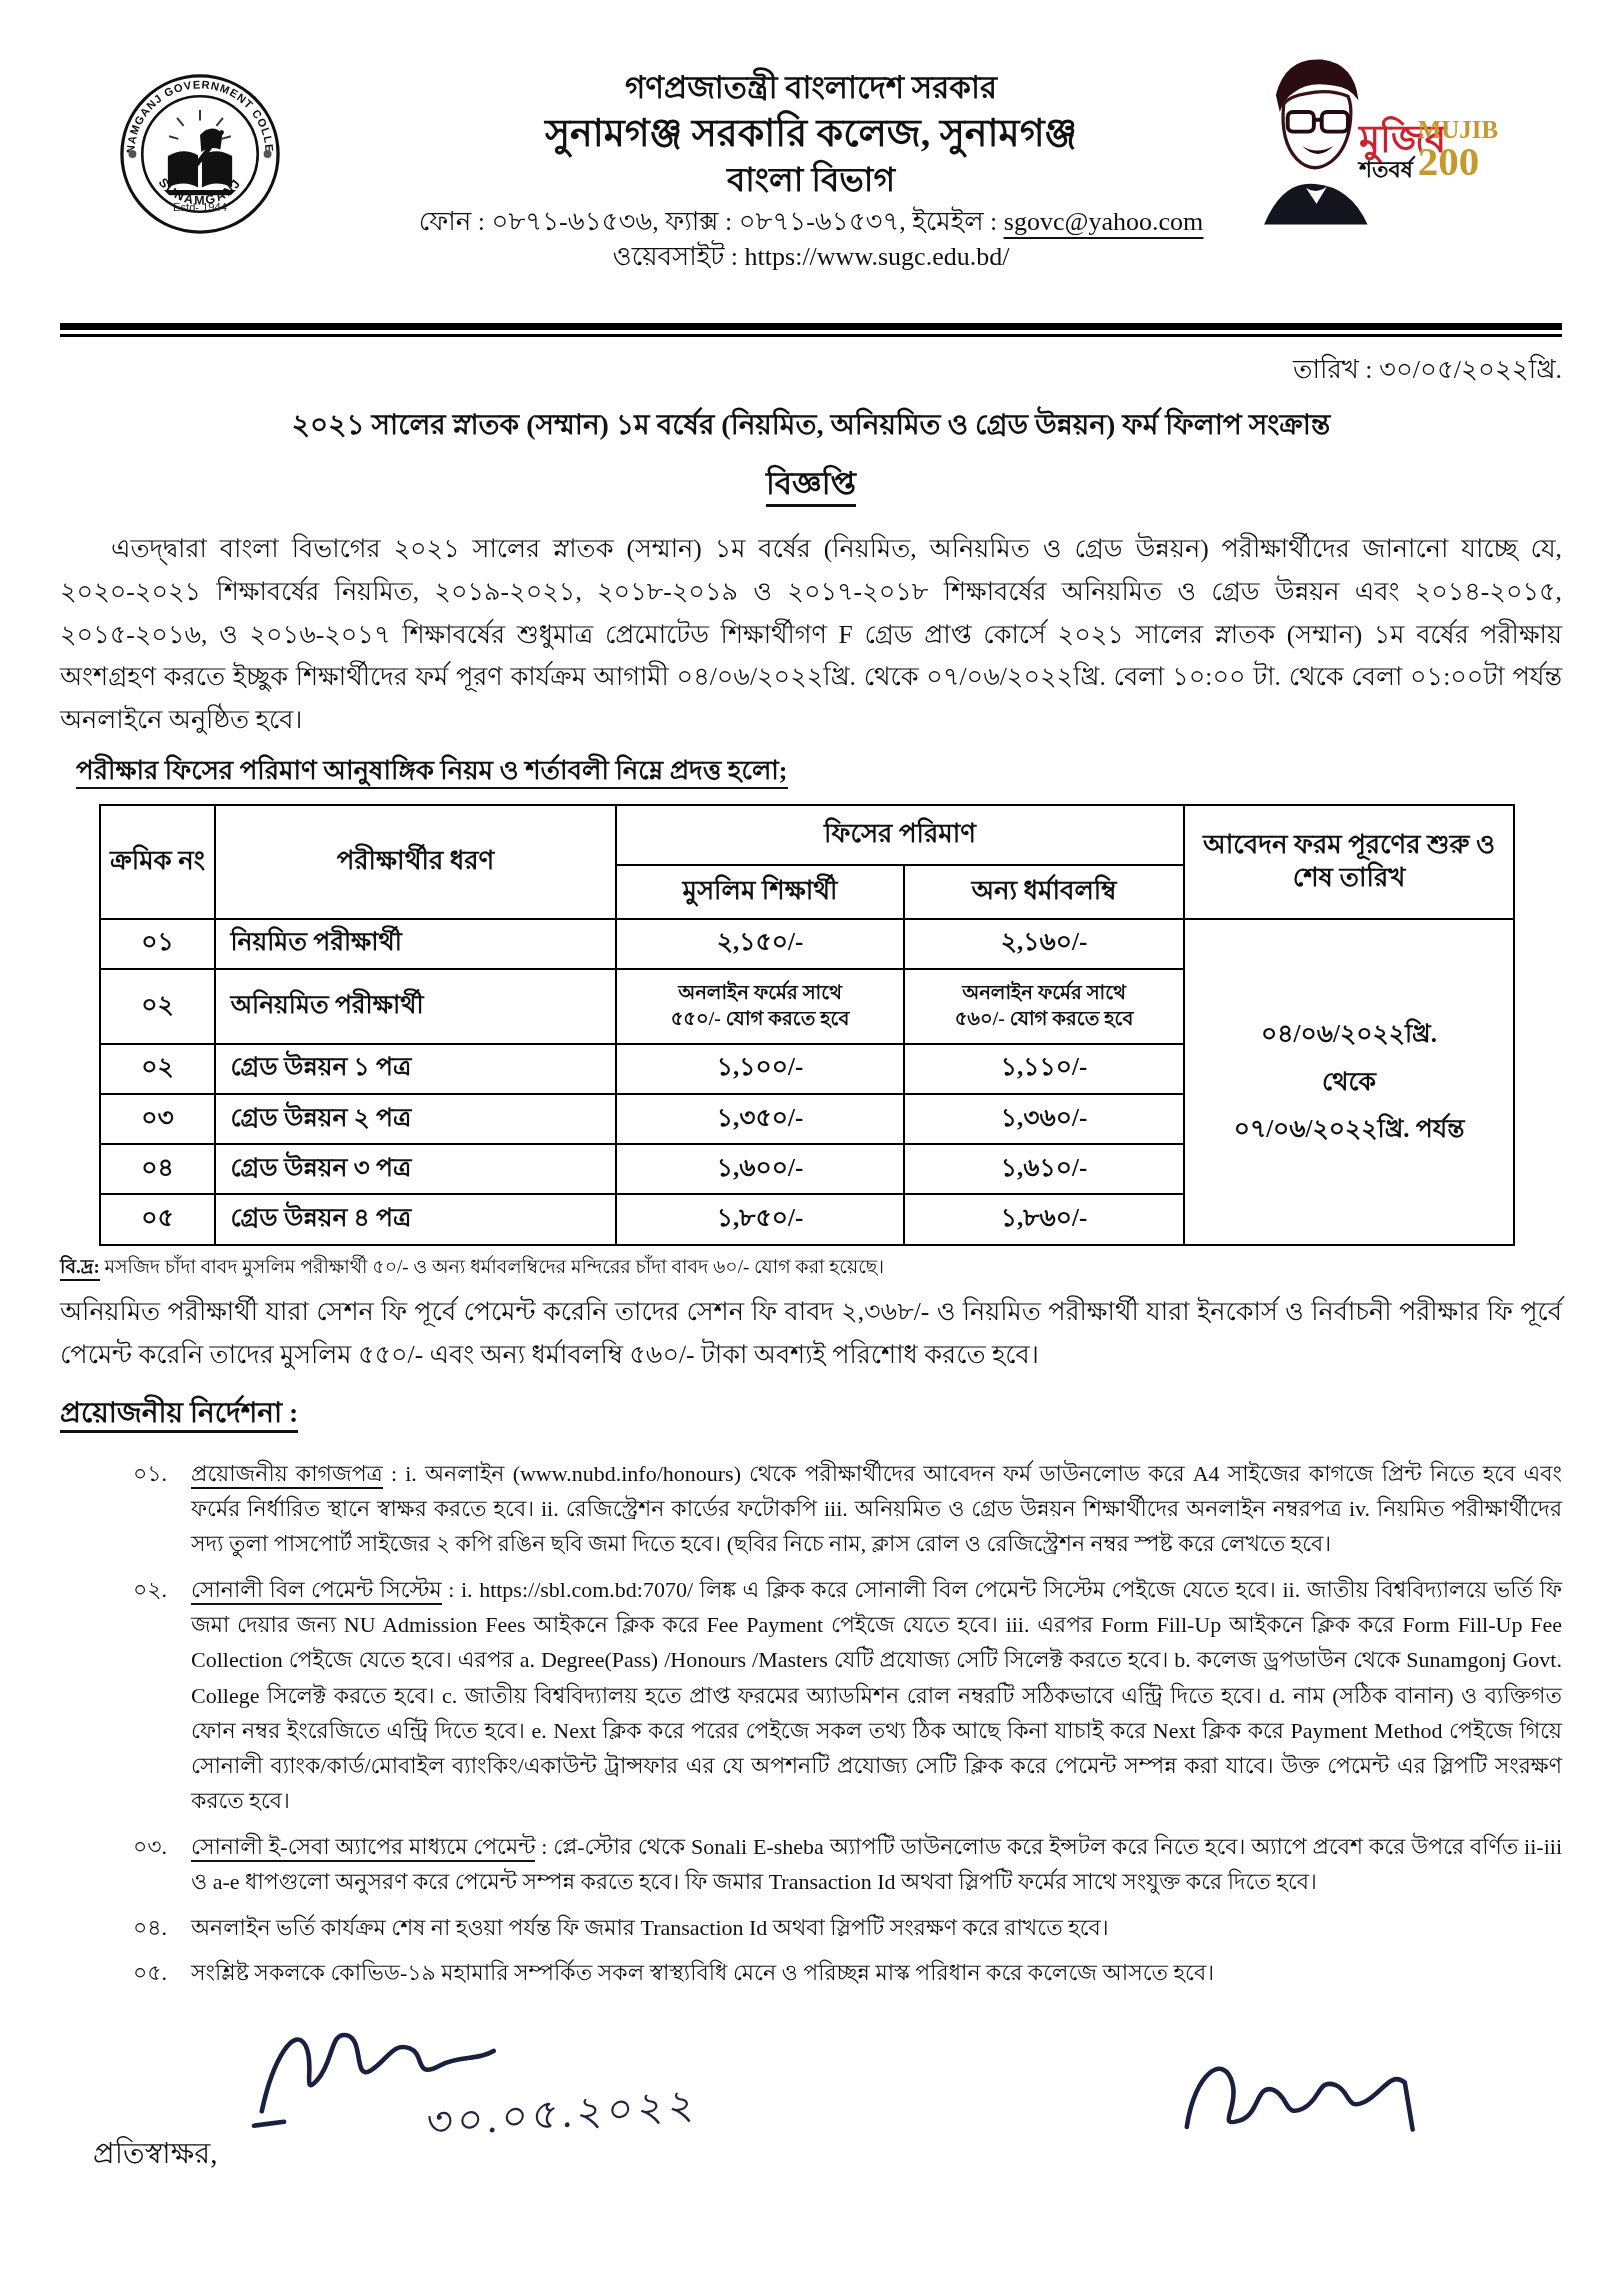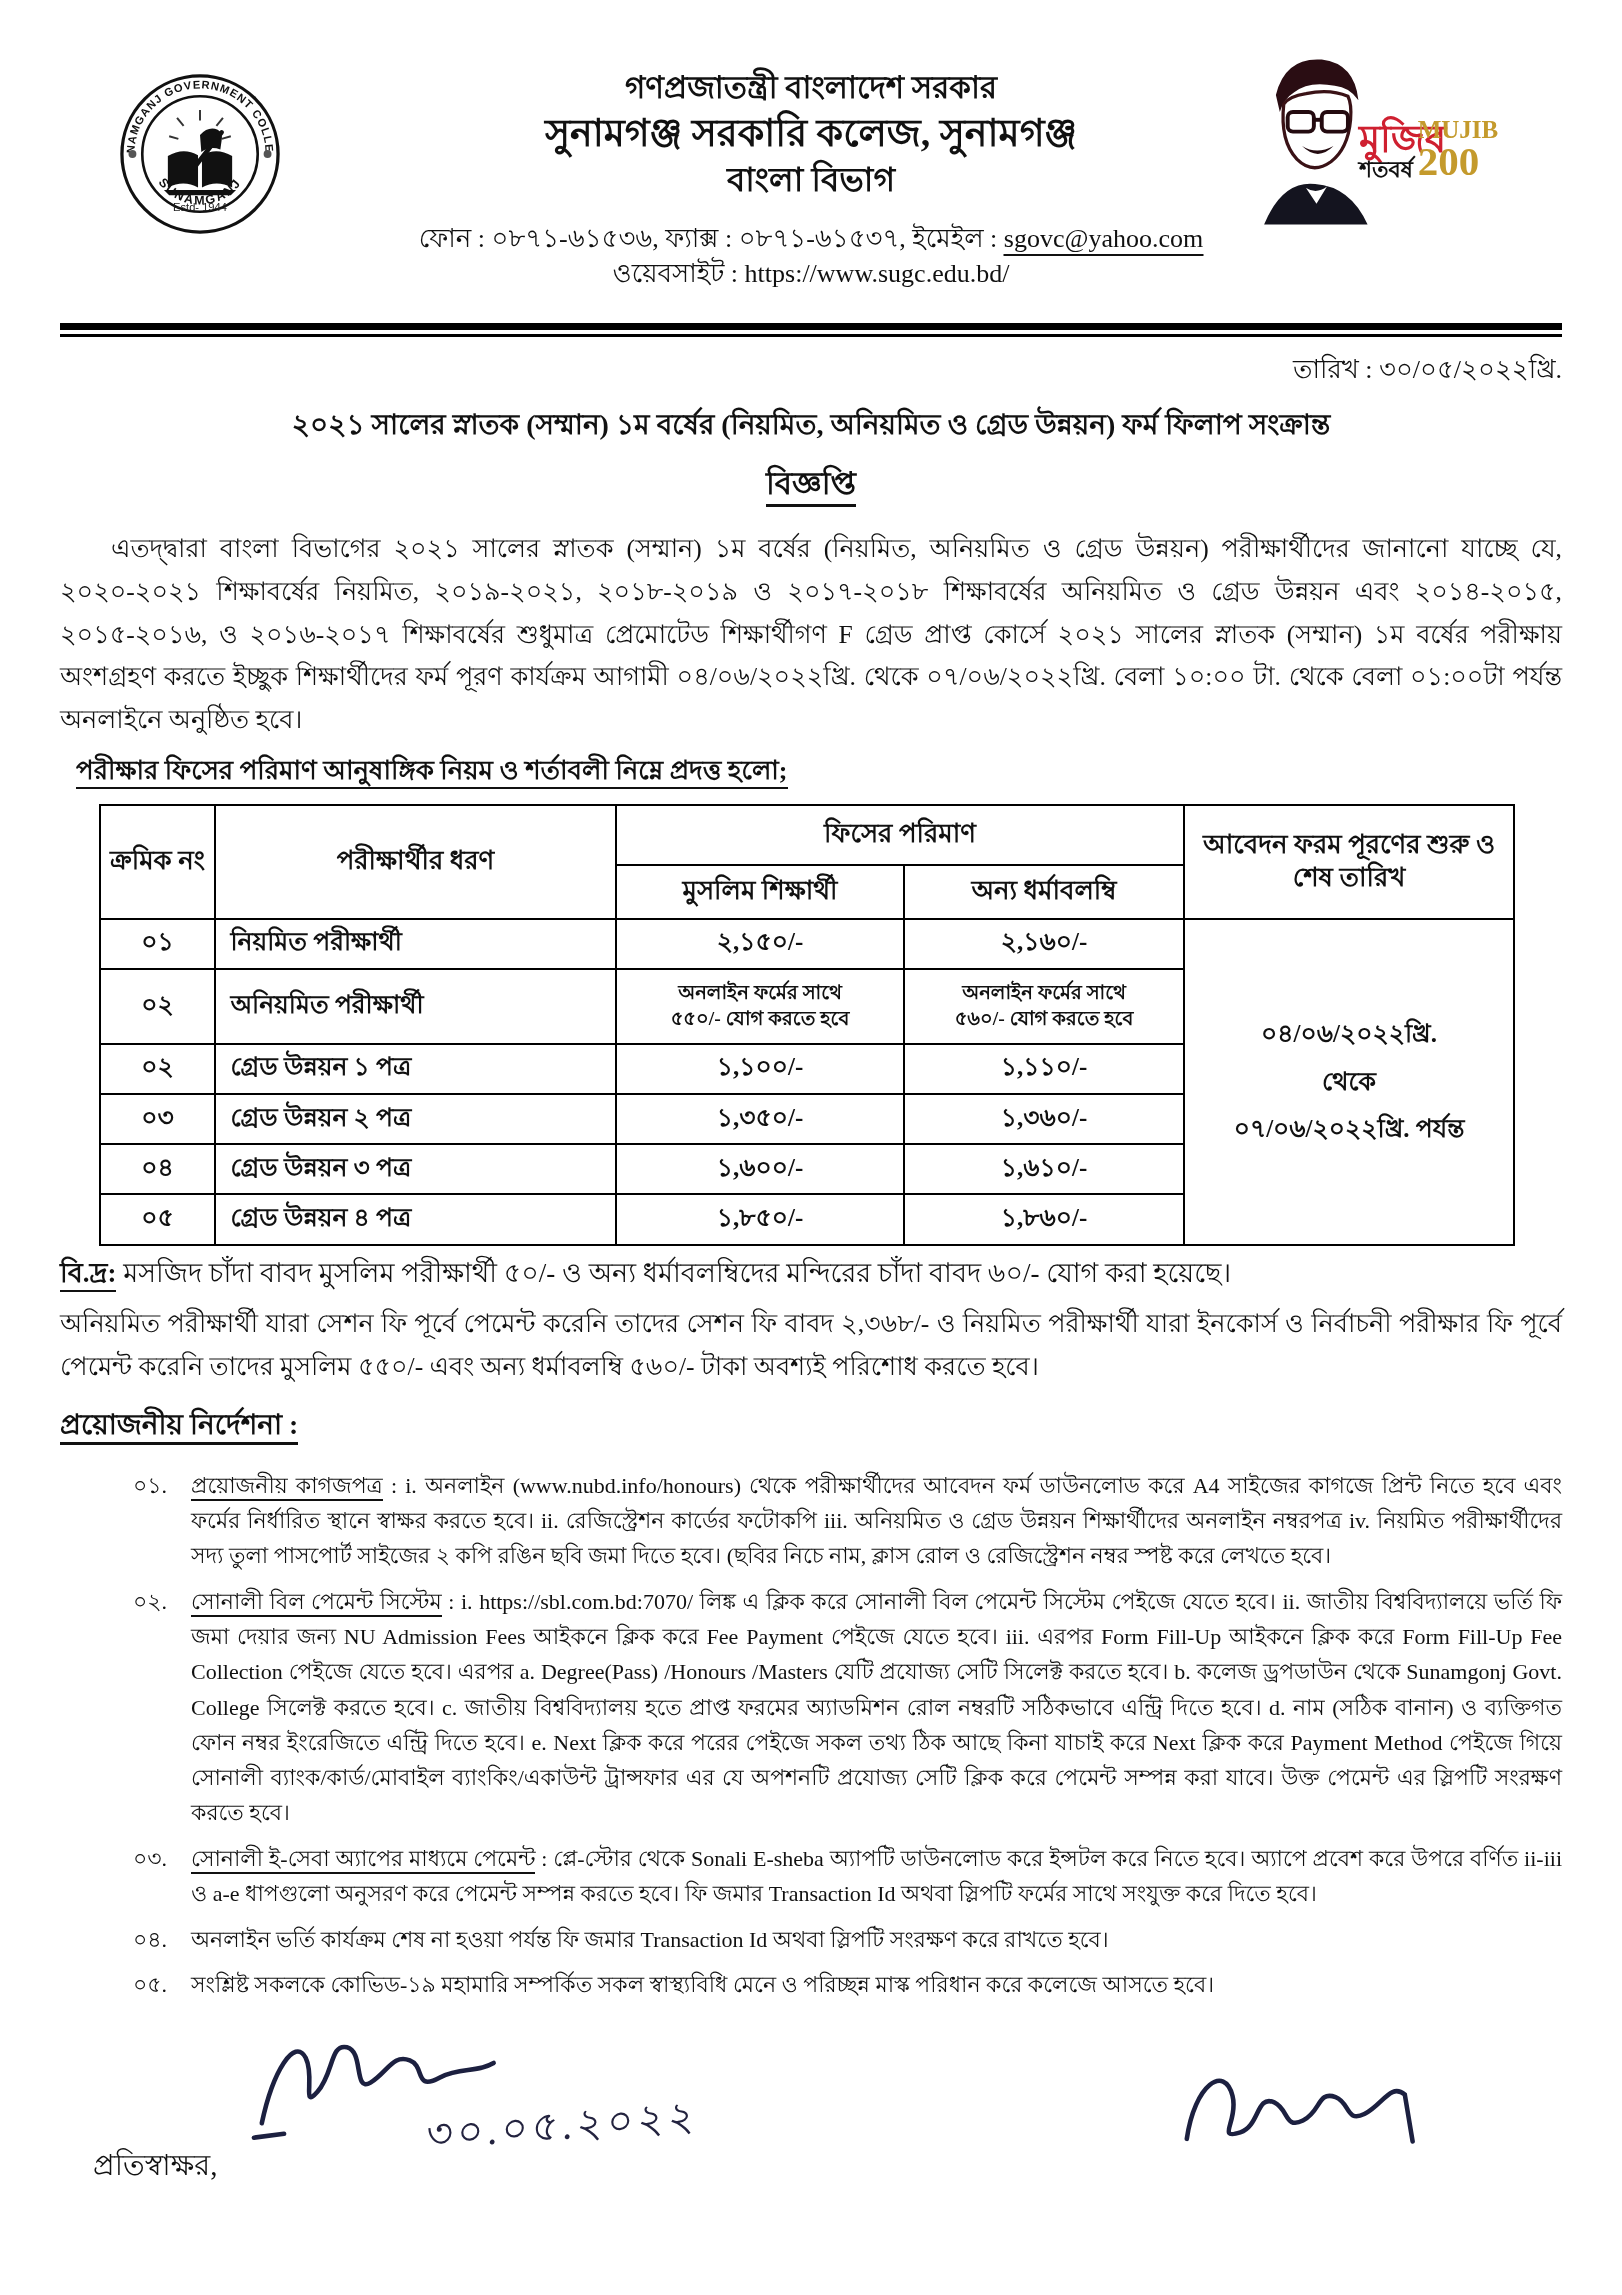--- a/index.html
+++ b/index.html
@@ -21,21 +21,21 @@
   .mujib-texts{position:absolute;right:0;top:71px;width:134px;}
   .mujib-bn{font-size:38px;font-weight:bold;color:#cf2030;line-height:1.0;font-family:"Liberation Serif",serif;}
   .mujib-bn-sub{font-size:22px;font-weight:bold;color:#111;line-height:1.1;}
   .mujib-en{position:absolute;right:-5.2px;top:-2.6px;text-align:left;color:#c49a2c;}
   .mujib-en .l1{font-size:25px;font-weight:bold;line-height:1;}
   .mujib-en .l2{font-size:41px;font-weight:bold;line-height:.95;}
   .hdr-center{position:absolute;left:50%;transform:translateX(-50%);top:31px;width:1021px;text-align:center;}
   .h-govt{font-size:31px;font-weight:bold;line-height:1.35;}
   .h-college{font-size:38px;font-weight:bold;line-height:1.3;}
   .h-dept{font-size:33px;font-weight:bold;line-height:1.35;}
-  .h-contact{font-size:26px;margin-top:19px;line-height:1.3;}
+  .h-contact{font-size:26px;margin-top:2px;line-height:1.3;}
   .h-web{font-size:26px;line-height:1.35;}
   .u-email{border-bottom:2.6px solid #111;padding-bottom:1.3px;}
 
   .rule-thick{height:7.2px;background:#000;margin-top:9.2px;}
   .rule-thin{height:2.6px;background:#000;margin-top:3.9px;}
 
   
   .date-line{text-align:right;font-size:26px;margin-top:11.8px;}
   .subject{text-align:center;font-size:28px;font-weight:bold;margin-top:10.5px;}
   .notice-h{ text-align:center;margin-top:9.2px;}
@@ -51,21 +51,21 @@
   td.serial{font-size:25px;}
   td.type{text-align:left !important;padding-left:14.4px !important;font-size:25px;}
   td.fee{font-size:25px;}
   td.fee-small{font-size:19.6px;line-height:1.35;white-space:pre-line;font-weight:bold;}
   td.daterange{font-size:25px;line-height:1.9;white-space:pre-line;border-radius:27px;}
   th.wrap{white-space:pre-line;}
   tr.h1{height:60px;} tr.h2{height:54px;}
   tr.r1{height:44px;} tr.r2{height:75px;} tr.r3,tr.r4,tr.r5{height:42px;} tr.r6{height:44px;}
 
   
-  .bdr-note{font-size:27px;margin-top:7.9px;line-height:1.5;}
+  .bdr-note{font-size:19px;margin-top:7.9px;line-height:1.5;}
   .bdr-note .lbl{font-weight:bold;border-bottom:2.6px solid #111;padding-bottom:1.3px;}
   .fee-note{font-size:25.5px;line-height:1.67;text-align:justify;margin-top:9.2px;}
 
   
   .inst-h{margin-top:14.4px;}
   .inst-h span{font-size:28px;font-weight:bold;border-bottom:3.3px solid #111;padding-bottom:2.6px;}
   .inst-list{margin-top:18.3px;}
   .inst-item{display:flex;margin:0 0 10.5px 73px;font-size:22px;line-height:1.6;}
   .inst-num{flex:0 0 58px;}
   .inst-body{flex:1;text-align:justify;}

